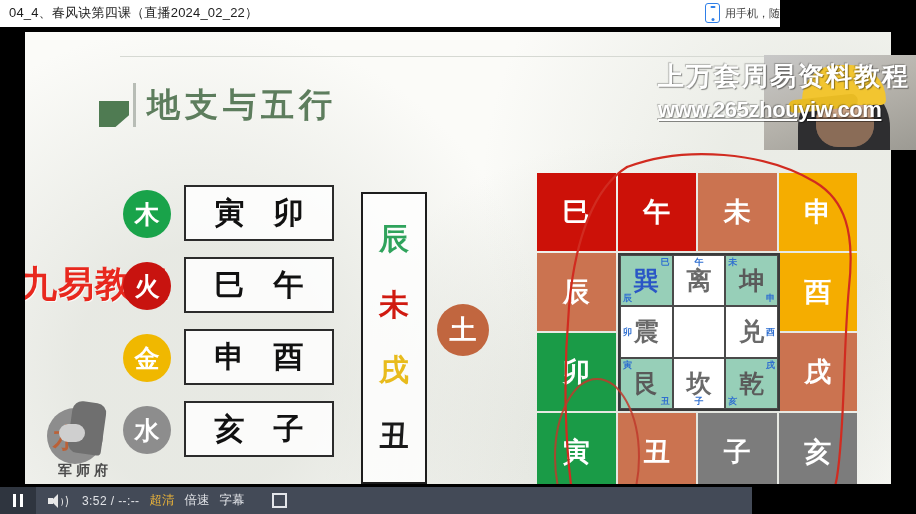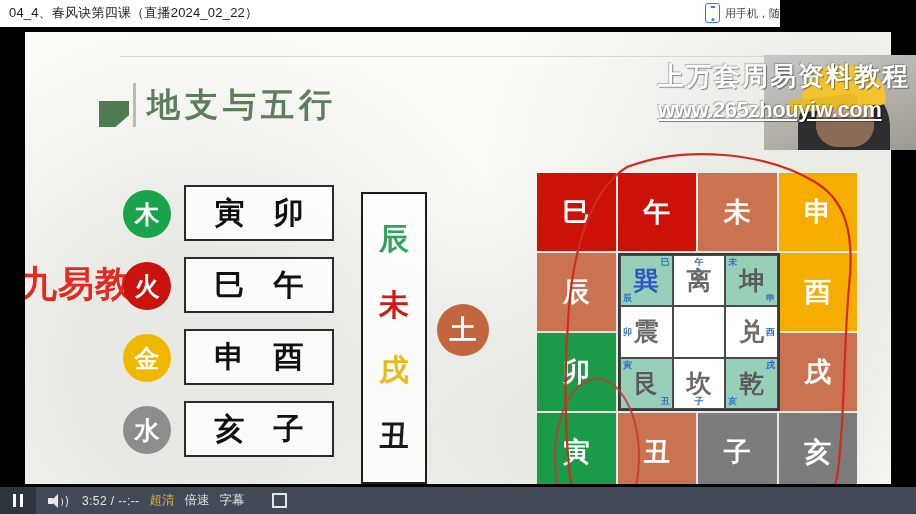--- a/index.html
+++ b/index.html
@@ -88,21 +88,21 @@
   
   .logo{position:absolute;left:14px;top:370px;width:92px;height:80px;}
   .logo .disc{position:absolute;left:8px;top:6px;width:56px;height:56px;border-radius:50%;background:#8d8d8d;}
   .logo .wchar{position:absolute;left:14px;top:18px;font-family:"Liberation Serif","DejaVu Serif",serif;font-size:27px;font-weight:bold;color:#c35a2a;opacity:.85;}
   .logo .fig{position:absolute;left:31px;top:0px;width:34px;height:52px;background:#6f6f6f;border-radius:10px 10px 4px 10px;transform:rotate(8deg);}
   .logo .fig2{position:absolute;left:20px;top:22px;width:26px;height:18px;background:#cfcfcf;border-radius:10px;}
   .logo .ltxt{position:absolute;left:0;top:60px;width:92px;text-align:center;font-family:"Liberation Serif","DejaVu Serif",serif;
       font-size:14px;font-weight:bold;color:#4b4b4b;letter-spacing:4px;}
 
   
-  .controls{position:absolute;left:0;bottom:0;width:916px;height:27px;background:#434a57;display:flex;align-items:center;}
+  .controls{position:absolute;left:0;bottom:0;width:752px;height:27px;background:#434a57;display:flex;align-items:center;}
   .ctl-pause{width:36px;height:27px;background:#2f353f;display:flex;align-items:center;justify-content:center;flex:none;cursor:pointer;}
   .ctl-pause i{display:block;width:3.5px;height:13px;background:#fff;margin:0 1.6px;}
   .ctl-vol{width:40px;display:flex;align-items:center;justify-content:center;flex:none;cursor:pointer;}
   .spk{position:relative;width:16px;height:14px;}
   .spk .bx{position:absolute;left:0;top:4px;width:5px;height:6px;background:#e8e8e8;}
   .spk .tri{position:absolute;left:3px;top:0;width:0;height:0;border-top:7px solid transparent;border-bottom:7px solid transparent;border-right:7px solid #e8e8e8;}
   .spk .w1,.spk .w2{position:absolute;border:1.4px solid #e8e8e8;border-left-color:transparent;border-top-color:transparent;border-bottom-color:transparent;border-radius:50%;}
   .spk .w1{left:9px;top:3px;width:4px;height:8px;}
   .spk .w2{left:11px;top:0.5px;width:7px;height:13px;}
   .ctl-time{font-size:12px;color:#e0e2e6;margin-left:6px;white-space:nowrap;letter-spacing:.4px;}
@@ -239,20 +239,27 @@
           </div>
         </div>
 
       <svg class="ink" viewBox="0 0 400 400">
         <path d="M112 40 C 170 18, 250 25, 300 55 C 330 73, 340 105, 334 160 C 328 225, 330 300, 322 350 C 315 392, 290 398, 255 392" fill="none" stroke="#d12b20" stroke-width="2.2" stroke-linecap="round"></path>
         <path d="M112 40 C 80 60, 60 110, 54 180 C 48 250, 50 320, 58 372" fill="none" stroke="#d12b20" stroke-width="2.2" stroke-linecap="round"></path>
         <path d="M58 372 C 100 388, 190 392, 262 386" fill="none" stroke="#d12b20" stroke-width="2" stroke-linecap="round"></path>
         <ellipse cx="82" cy="330" rx="42" ry="78" fill="none" stroke="#c0392b" stroke-width="2" opacity=".85"></ellipse>
       </svg>
 
+      <div class="logo">
+        <div class="disc"></div>
+        <div class="wchar">水</div>
+        <div class="fig"></div>
+        <div class="fig2"></div>
+        <div class="ltxt">军师府</div>
+      </div>
 
       <div class="wm-red">九易教程</div>
     </div>
 
     <div class="cam">
       <div class="person"></div>
       <div class="face"></div>
       <div class="shadow"></div>
       <div class="cap-hat"></div>
       <div class="brim"></div>

